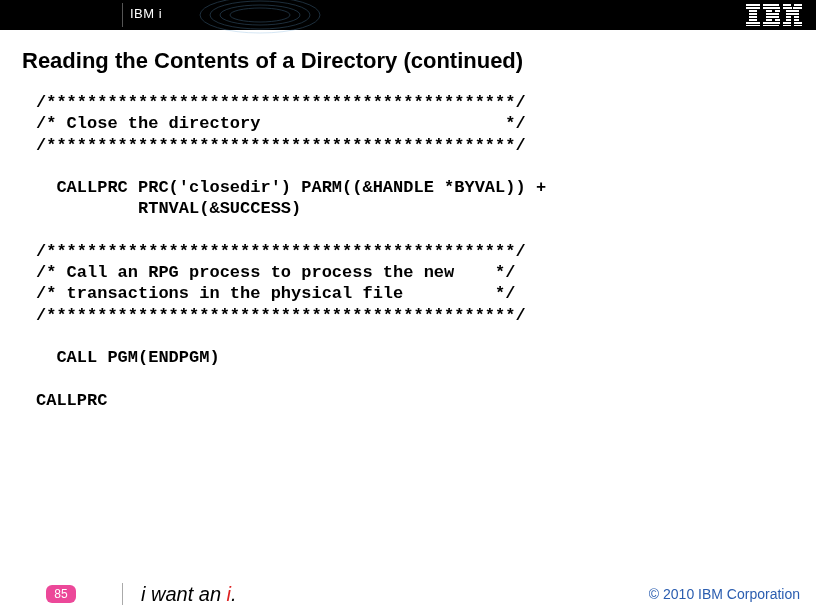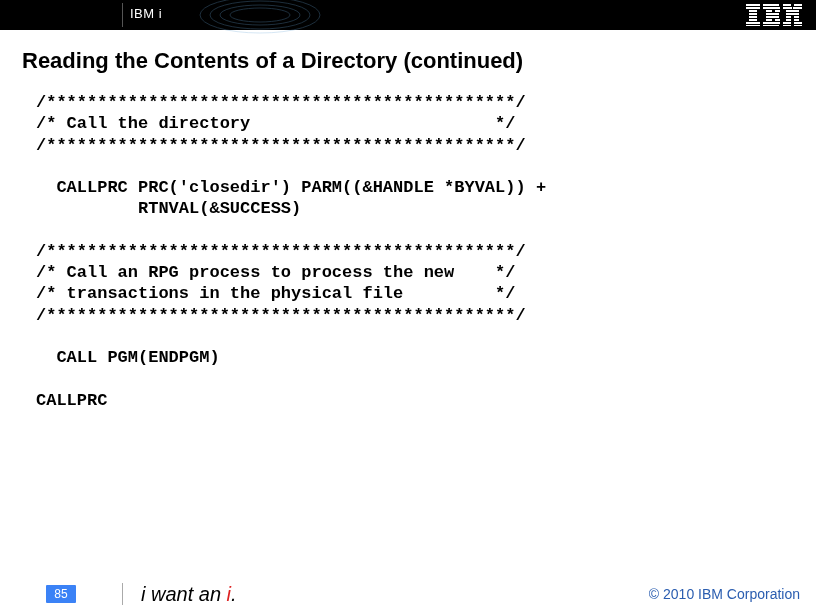--- a/index.html
+++ b/index.html
@@ -7,21 +7,21 @@
   .slide { position: relative; width: 816px; height: 612px; }
   .topbar { position: relative; height: 30px; background: #000; color: #fff; display: flex; align-items: center; }
   .topbar .brand { position: absolute; left: 130px; top: 6px; font-size: 13px; letter-spacing: 0.5px; }
   .topbar .swirl { position: absolute; left: 190px; top: -10px; opacity: 0.35; }
   .topbar .logo { position: absolute; right: 14px; top: 4px; }
   .topbar .divider { position: absolute; left: 122px; top: 3px; width: 1px; height: 24px; background: #555; }
   .title { font-size: 22px; font-weight: bold; color: #000; margin: 18px 0 18px 22px; }
   .codeblock { font-family: "Courier New", Courier, monospace; font-size: 17px; font-weight: bold; line-height: 1.25; white-space: pre; margin-left: 36px; color: #000; }
   .footer { position: absolute; bottom: 0; left: 0; right: 0; height: 36px; display: flex; align-items: center; }
   .footer .pagewrap { width: 122px; display: flex; justify-content: center; }
-  .footer .pagenum { background: #3b82f6; color: #fff; font-size: 12px; padding: 2px 8px; border-radius: 1px; }
+  .footer .pagenum { background: #ec4899; color: #fff; font-size: 12px; padding: 2px 8px; border-radius: 6px; }
   .footer .vdiv { width: 1px; height: 22px; background: #aaa; margin-right: 18px; }
   .footer .slogan { font-style: italic; font-weight: normal; font-size: 20px; color: #000; }
   .footer .slogan .accent { color: #d22; font-style: italic; }
   .footer .copyright { position: absolute; right: 16px; font-size: 14px; color: #2a5db0; }
 </style>
 </head>
 <body>
 <div class="slide">
 
 <div class="topbar">
@@ -70,21 +70,21 @@
           <rect x="48" y="18" width="8" height="2"></rect>
           <rect x="37" y="21" width="8" height="1"></rect>
           <rect x="48" y="21" width="8" height="1"></rect>
     </g>
   </svg>
 </div>
 
 <h1 class="title">Reading the Contents of a Directory  (continued)</h1>
 
 <div class="codeblock"><span>/**********************************************/</span>
-<span>/* Call the directory                        */</span>
+<span>/* Close the directory                        */</span>
 <span>/**********************************************/</span>
 <span></span>
 <span>  CALLPRC PRC('closedir') PARM((&amp;HANDLE *BYVAL)) +</span>
 <span>          RTNVAL(&amp;SUCCESS)</span>
 <span></span>
 <span>/**********************************************/</span>
 <span>/* Call an RPG process to process the new    */</span>
 <span>/* transactions in the physical file         */</span>
 <span>/**********************************************/</span>
 <span></span>

